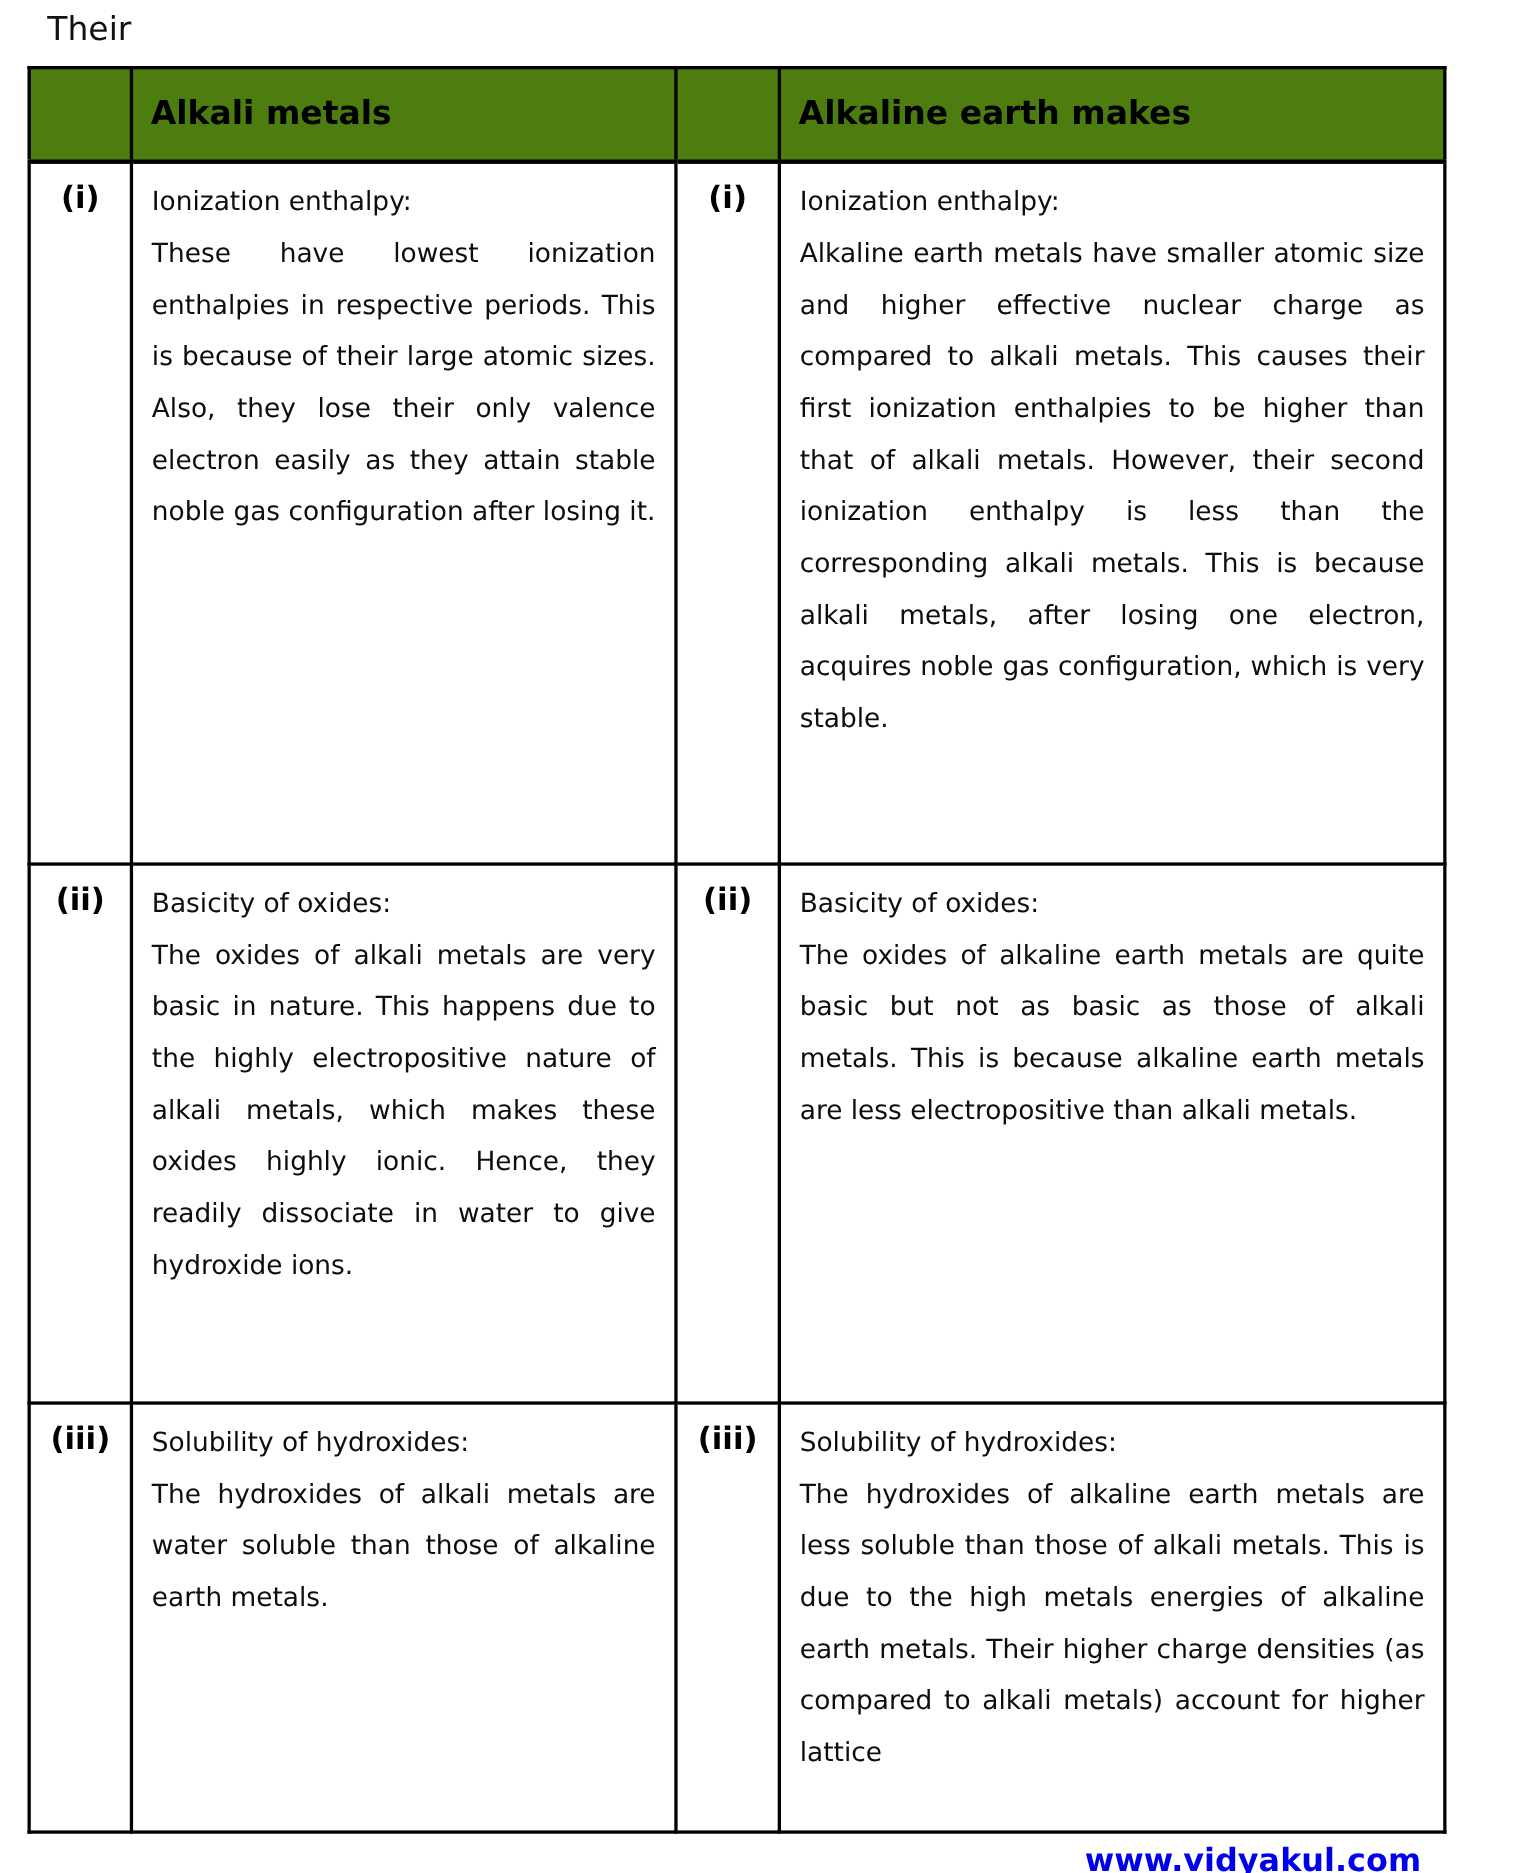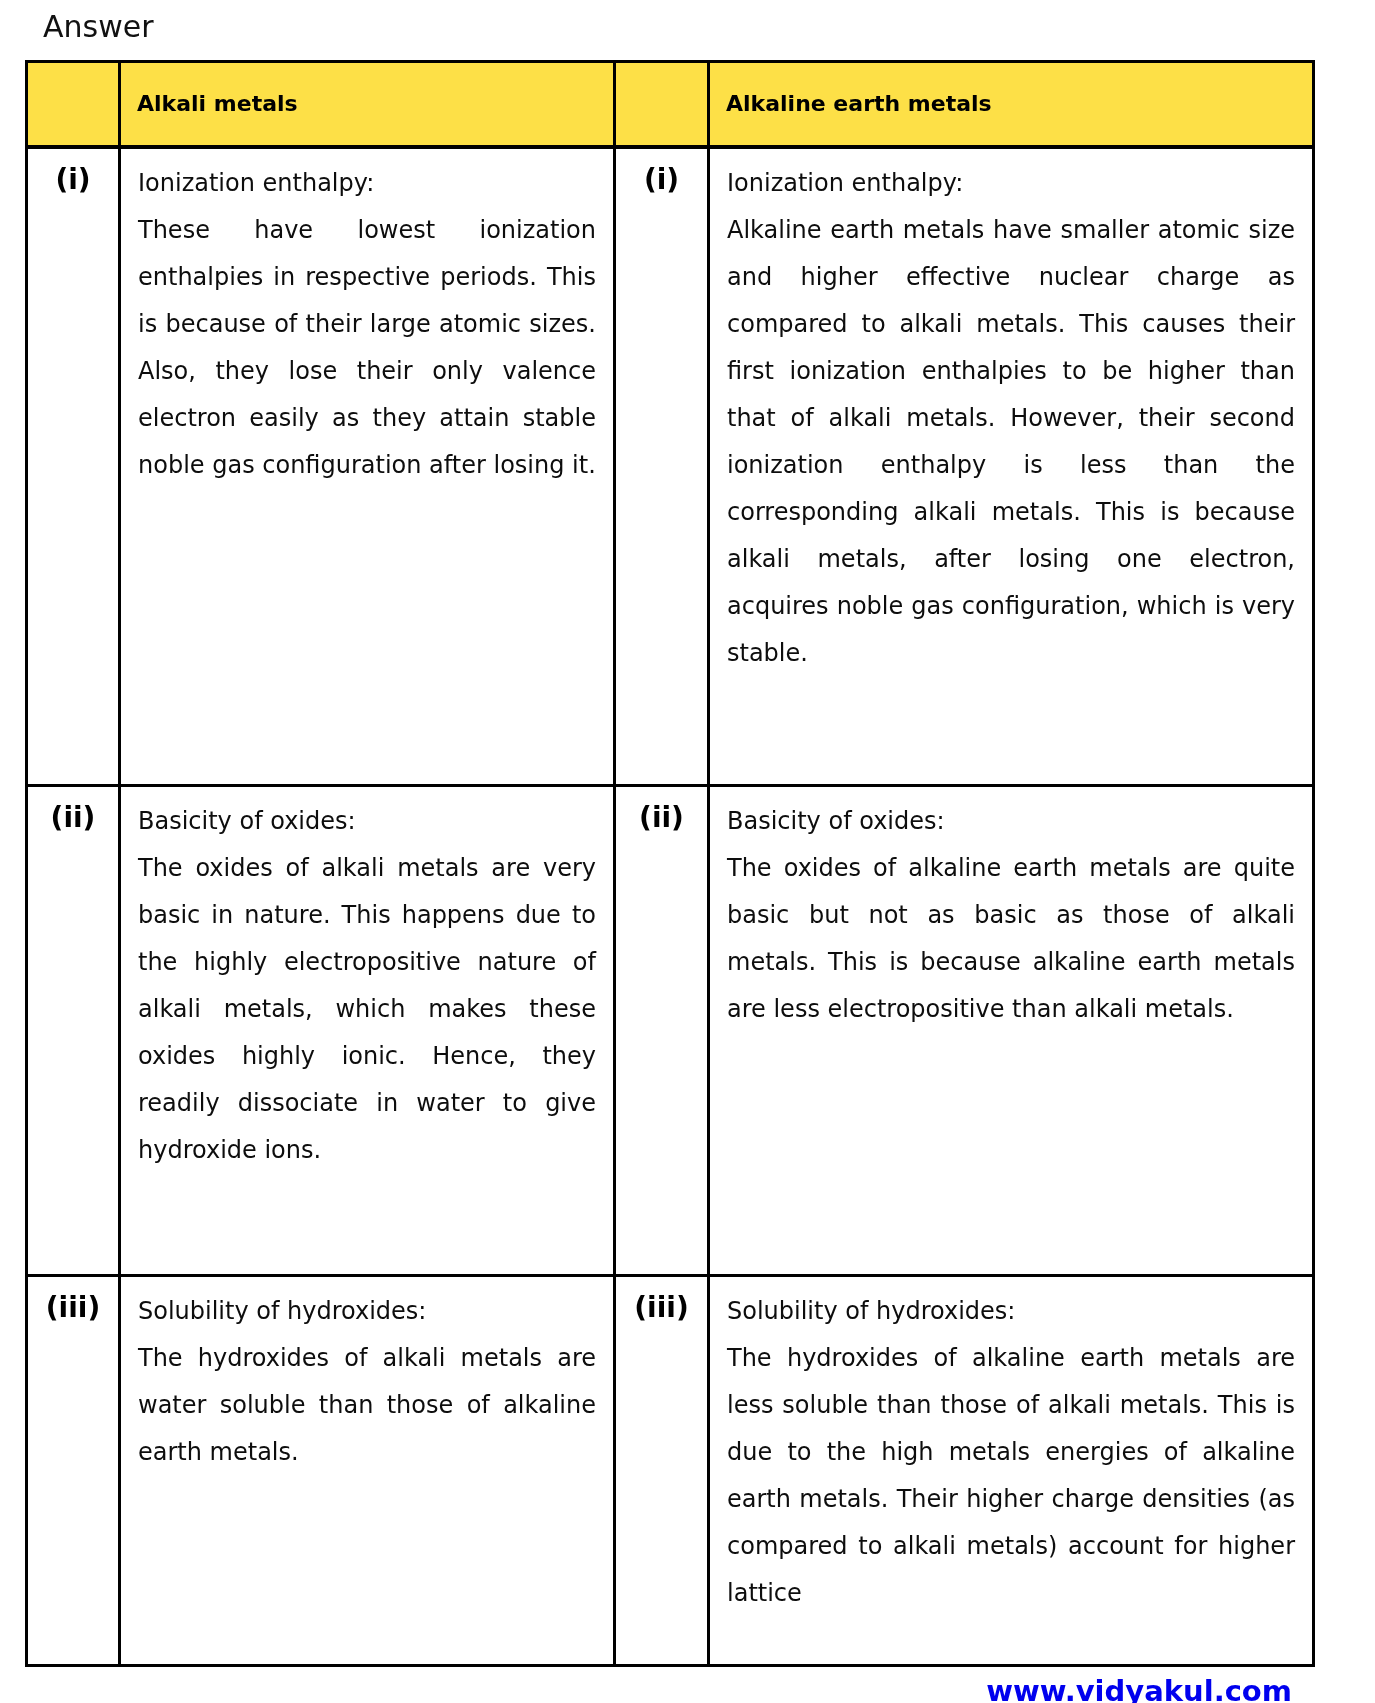--- a/index.html
+++ b/index.html
@@ -30,26 +30,26 @@
   table.cmp col.c-num  { width: 93px; }
   table.cmp col.c-alk  { width: 495px; }
   table.cmp col.c-num2 { width: 94px; }
   table.cmp col.c-aem  { width: 605px; }
   table.cmp th, table.cmp td {
     border: 3px solid #000000;
     vertical-align: top;
     box-sizing: border-box;
   }
   table.cmp thead th {
-    background: #fde047;
+    background: #4d7c0f;
     border-bottom-width: 4px;
     height: 85px;
     vertical-align: middle;
     text-align: left;
-    font-size: 22px;
+    font-size: 30px;
     font-weight: bold;
     padding: 0 16px;
     color: #000000;
   }
   td.num {
     font-weight: bold;
     font-size: 28px;
     text-align: center;
     padding-top: 14px;
     color: #000000;
@@ -79,35 +79,35 @@
   }
   .footer a, .footer .link {
     color: #0000ee;
     text-decoration: underline;
     cursor: pointer;
   }
 </style>
 </head>
 <body>
 
-<div class="answer-label">Answer</div>
+<div class="answer-label">Their</div>
 
 <table class="cmp">
   <colgroup>
     <col class="c-num">
     <col class="c-alk">
     <col class="c-num2">
     <col class="c-aem">
   </colgroup>
   <thead>
     <tr>
       <th></th>
       <th>Alkali metals</th>
       <th></th>
-      <th>Alkaline earth metals</th>
+      <th>Alkaline earth makes</th>
     </tr>
   </thead>
   <tbody>
     <tr class="row-i">
       <td class="num">(i)</td>
       <td class="cell">
         <div class="heading">Ionization enthalpy:</div>
         <div class="body">These have lowest ionization enthalpies in respective periods. This is because of their large atomic sizes. Also, they lose their only valence electron easily as they attain stable noble gas configuration after losing it.</div>
       </td>
       <td class="num">(i)</td>

